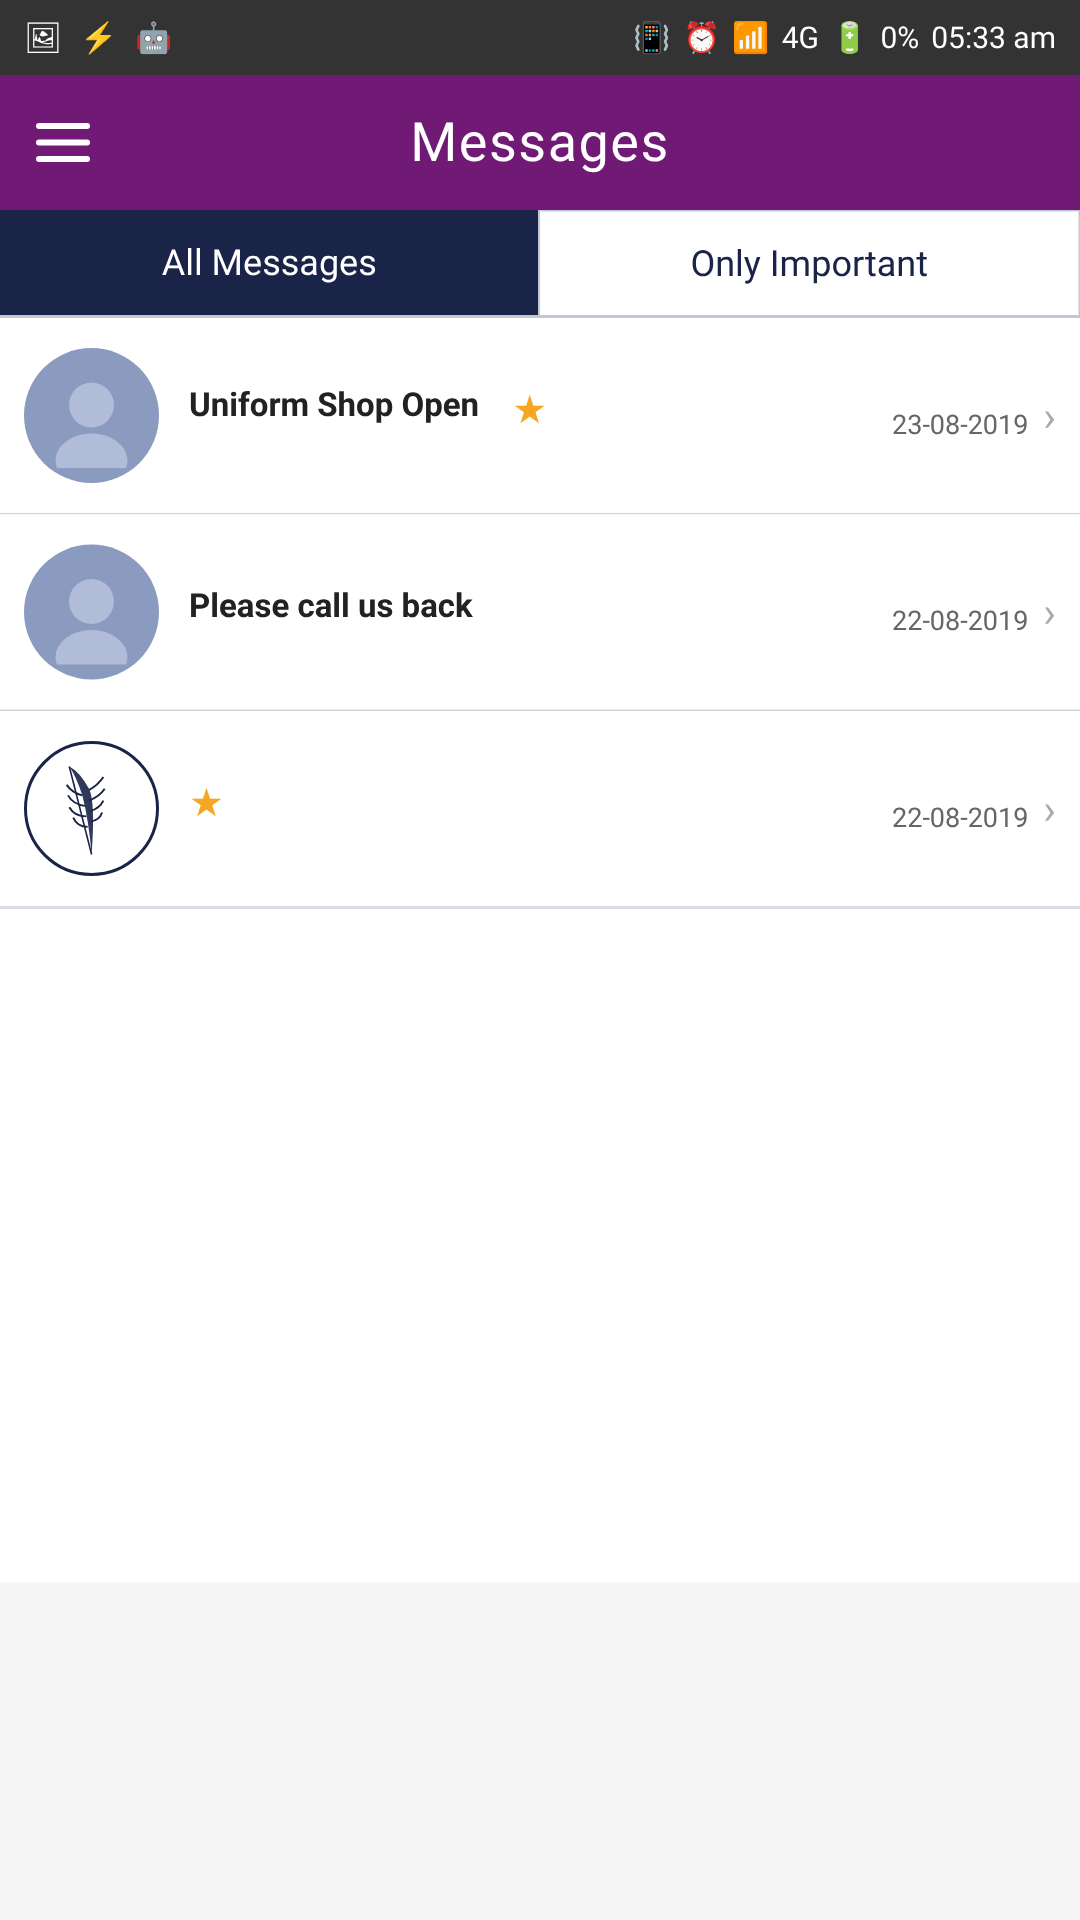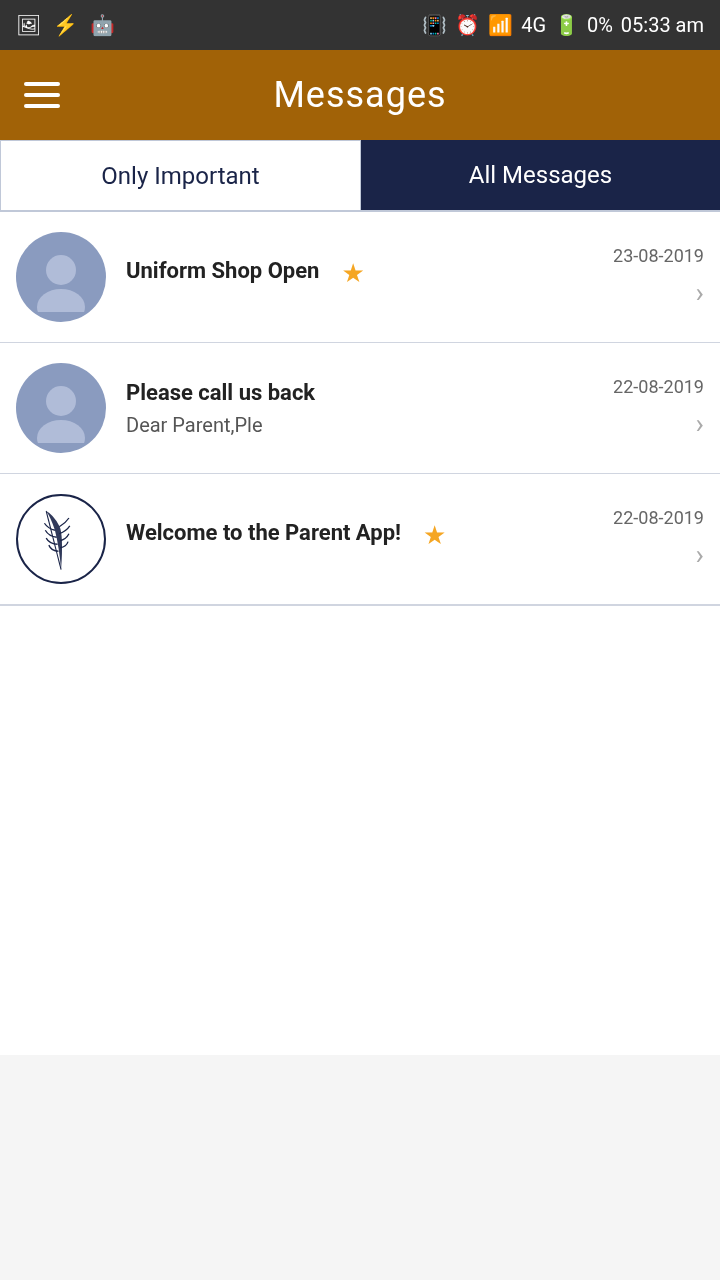--- a/index.html
+++ b/index.html
@@ -33,21 +33,21 @@
       display: flex;
       align-items: center;
       gap: 8px;
       font-size: 20px;
     }
 
     
     .header {
       width: 100%;
       height: 90px;
-      background: #a16207;
+      background: #701a75;
       display: flex;
       align-items: center;
       justify-content: center;
       position: relative;
     }
     .hamburger {
       position: absolute;
       left: 24px;
       display: flex;
       flex-direction: column;
@@ -153,21 +153,21 @@
       color: #f5a623;
       font-size: 26px;
       flex-shrink: 0;
     }
     .message-preview {
       font-size: 20px;
       color: #555;
     }
     .message-meta {
       display: flex;
-      flex-direction: column;
+      flex-direction: row;
       align-items: flex-end;
       gap: 10px;
       flex-shrink: 0;
       margin-left: 12px;
     }
     .message-date {
       font-size: 18px;
       color: #666;
       white-space: nowrap;
     }
@@ -212,25 +212,25 @@
 <div class="header">
   <div class="hamburger">
     <span></span>
     <span></span>
     <span></span>
   </div>
   <h1 class="header-title">Messages</h1>
 </div>
 
 <div class="tabs">
+  <div class="tab tab-active">
+    <span>All Messages</span>
+  </div>
   <div class="tab tab-inactive">
     <span>Only Important</span>
-  </div>
-  <div class="tab tab-active">
-    <span>All Messages</span>
   </div>
 </div>
 
 <div class="message-list">
 
   <div class="message-item">
     <div class="avatar avatar-person">
       <svg viewBox="0 0 70 70" xmlns="http://www.w3.org/2000/svg">
         <circle cx="35" cy="28" r="15" fill="#b0bcd8"></circle>
         <ellipse cx="35" cy="65" rx="24" ry="18" fill="#b0bcd8"></ellipse>
@@ -252,21 +252,20 @@
     <div class="avatar avatar-person">
       <svg viewBox="0 0 70 70" xmlns="http://www.w3.org/2000/svg">
         <circle cx="35" cy="28" r="15" fill="#b0bcd8"></circle>
         <ellipse cx="35" cy="65" rx="24" ry="18" fill="#b0bcd8"></ellipse>
       </svg>
     </div>
     <div class="message-content">
       <div class="message-header-row">
         <span class="message-title">Please call us back</span>
       </div>
-      <div class="message-preview">Dear Parent,Ple</div>
     </div>
     <div class="message-meta">
       <span class="message-date">22-08-2019</span>
       <span class="chevron">›</span>
     </div>
   </div>
 
   <div class="message-item">
     <div class="avatar-feather">
       <svg class="feather-svg" viewBox="0 0 55 80" xmlns="http://www.w3.org/2000/svg">
@@ -284,21 +283,20 @@
           <path d="M25 34 Q33 31 37 25" stroke="#1a2448" stroke-width="1.5" fill="none"></path>
           <path d="M26 42 Q33 40 36 34" stroke="#1a2448" stroke-width="1.5" fill="none"></path>
           <path d="M26 50 Q33 49 35 43" stroke="#1a2448" stroke-width="1.5" fill="none"></path>
 
           <line x1="27" y1="75" x2="10" y2="8" stroke="#1a2448" stroke-width="1.2"></line>
         </g>
       </svg>
     </div>
     <div class="message-content">
       <div class="message-header-row">
-        <span class="message-title">Welcome to the Parent App!</span>
         <span class="star-icon">★</span>
       </div>
     </div>
     <div class="message-meta">
       <span class="message-date">22-08-2019</span>
       <span class="chevron">›</span>
     </div>
   </div>
 
 </div>

